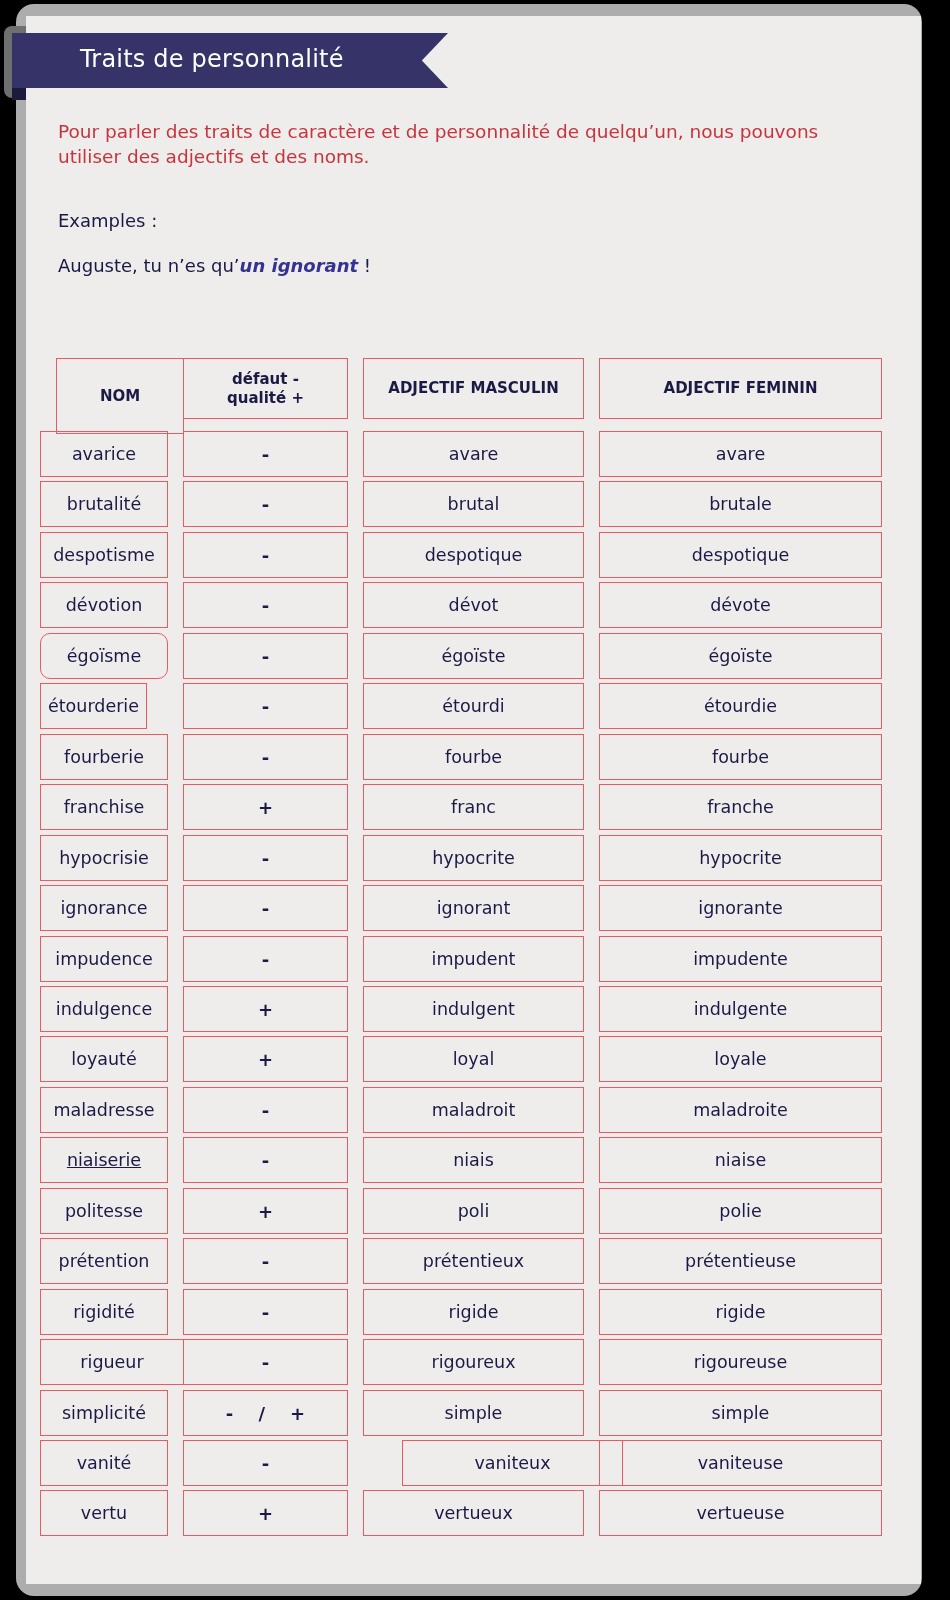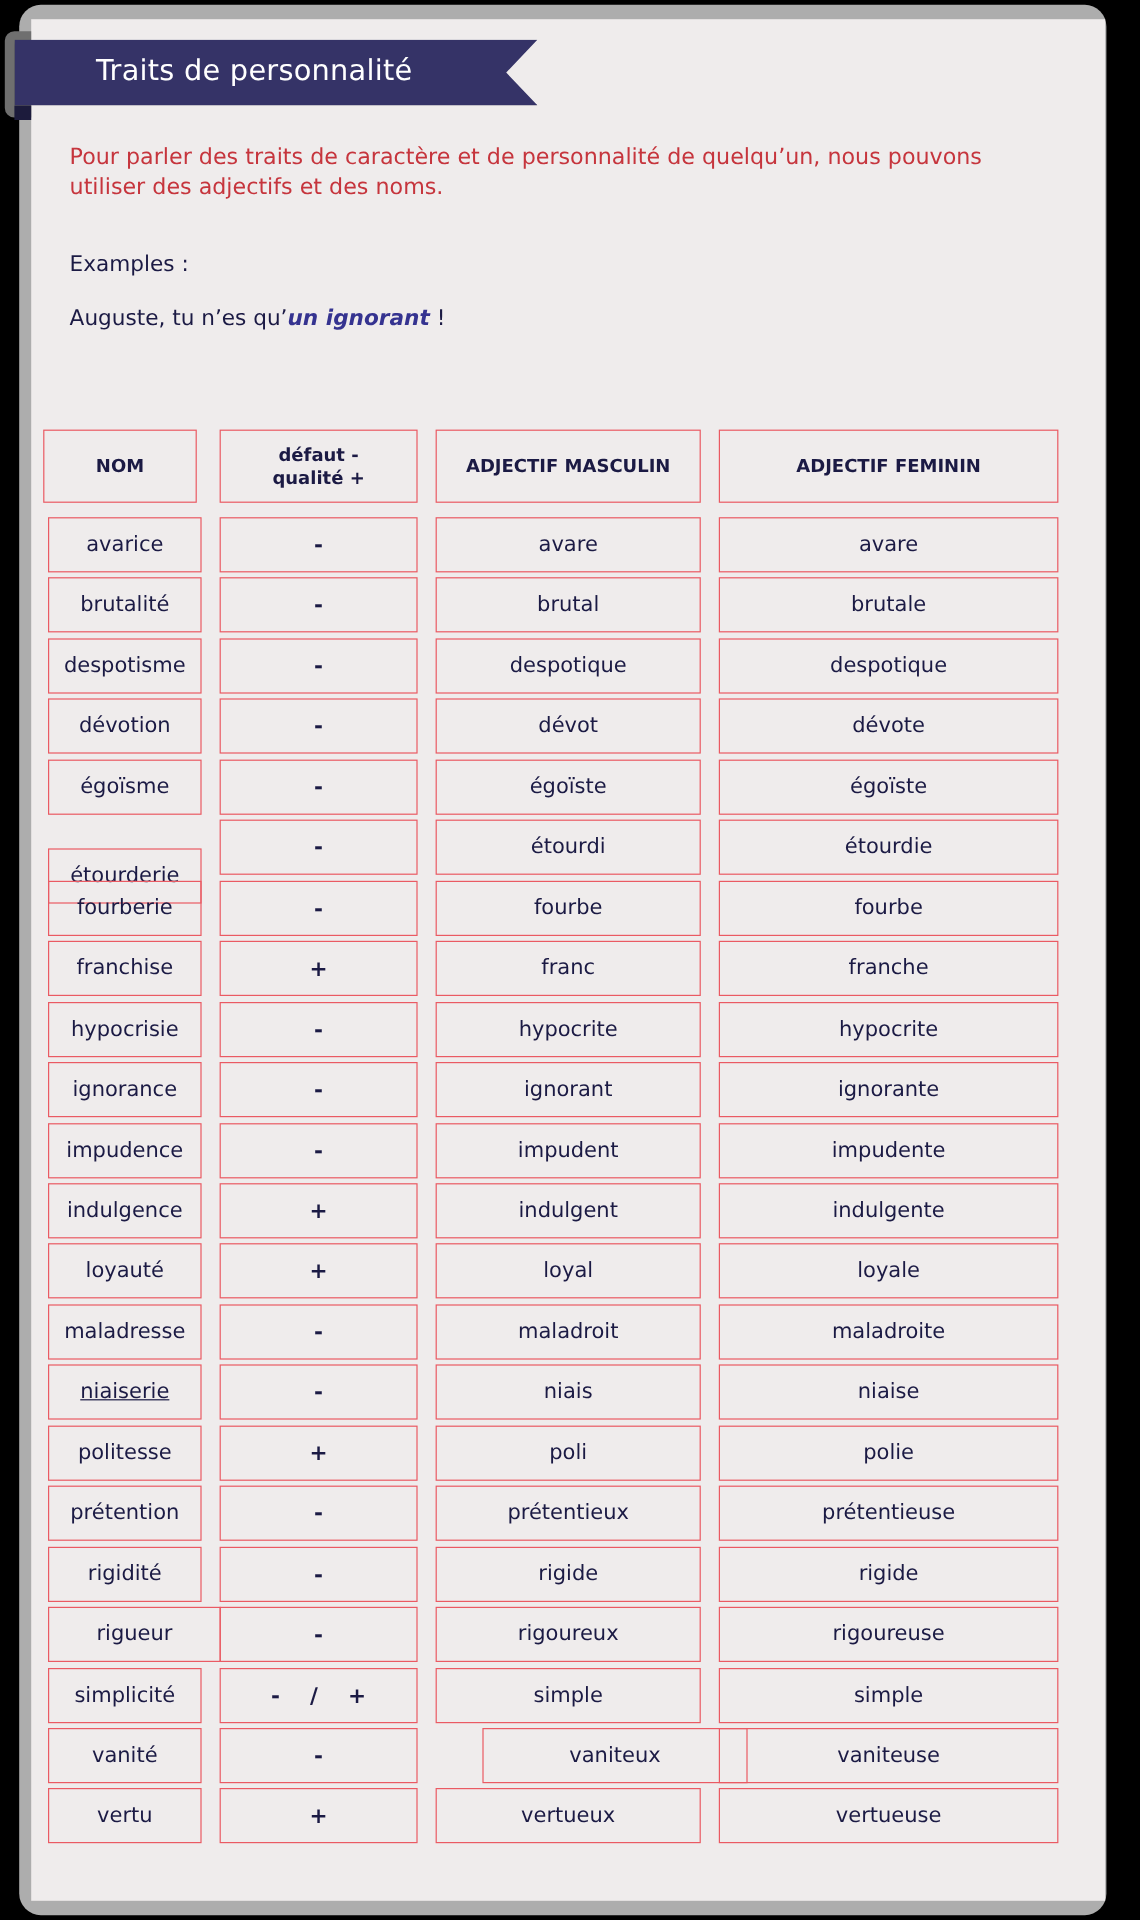--- a/index.html
+++ b/index.html
@@ -36,46 +36,46 @@
 <div class="ribbon"></div>
 <div class="ribbon-title">Traits de personnalité</div>
 
 <div class="intro">Pour parler des traits de caractère et de personnalité de quelqu’un, nous pouvons utiliser des adjectifs et des noms.</div>
 <div class="examples-label">Examples :</div>
 <div class="example-lines">
   <div id="ex-line2"><span>Auguste, tu n’es qu’</span><span class="em">un ignorant</span><span> !</span></div>
 </div>
 
 <div id="table">
-    <div class="cell head" style="left: 36px; width: 128px; top: 358px; height: 61px; white-space: pre-line;">NOM</div>
+    <div class="cell head" style="left: 56px; width: 128px; top: 358px; height: 76px; white-space: pre-line;">NOM</div>
     <div class="cell head" style="left: 183px; width: 165px; top: 358px; height: 61px; white-space: pre-line;">défaut -
 qualité +</div>
     <div class="cell head" style="left: 363px; width: 221px; top: 358px; height: 61px; white-space: pre-line;">ADJECTIF MASCULIN</div>
     <div class="cell head" style="left: 599px; width: 283px; top: 358px; height: 61px; white-space: pre-line;">ADJECTIF FEMININ</div>
     <div class="cell" style="left: 40px; width: 128px; top: 431px; height: 46px; white-space: pre;">avarice</div>
     <div class="cell sign" style="left: 183px; width: 165px; top: 431px; height: 46px; white-space: pre;">-</div>
     <div class="cell" style="left: 363px; width: 221px; top: 431px; height: 46px; white-space: pre;">avare</div>
     <div class="cell" style="left: 599px; width: 283px; top: 431px; height: 46px; white-space: pre;">avare</div>
     <div class="cell" style="left: 40px; width: 128px; top: 481px; height: 46px; white-space: pre;">brutalité</div>
     <div class="cell sign" style="left: 183px; width: 165px; top: 481px; height: 46px; white-space: pre;">-</div>
     <div class="cell" style="left: 363px; width: 221px; top: 481px; height: 46px; white-space: pre;">brutal</div>
     <div class="cell" style="left: 599px; width: 283px; top: 481px; height: 46px; white-space: pre;">brutale</div>
     <div class="cell" style="left: 40px; width: 128px; top: 532px; height: 46px; white-space: pre;">despotisme</div>
     <div class="cell sign" style="left: 183px; width: 165px; top: 532px; height: 46px; white-space: pre;">-</div>
     <div class="cell" style="left: 363px; width: 221px; top: 532px; height: 46px; white-space: pre;">despotique</div>
     <div class="cell" style="left: 599px; width: 283px; top: 532px; height: 46px; white-space: pre;">despotique</div>
     <div class="cell" style="left: 40px; width: 128px; top: 582px; height: 46px; white-space: pre;">dévotion</div>
     <div class="cell sign" style="left: 183px; width: 165px; top: 582px; height: 46px; white-space: pre;">-</div>
     <div class="cell" style="left: 363px; width: 221px; top: 582px; height: 46px; white-space: pre;">dévot</div>
     <div class="cell" style="left: 599px; width: 283px; top: 582px; height: 46px; white-space: pre;">dévote</div>
-    <div class="cell" style="left: 40px; width: 128px; top: 633px; height: 46px; white-space: pre;">égoïsme</div>
+    <div class="cell" style="left: 40px; width: 128px; top: 633px; height: 46px; white-space: pre; border-radius: 10px;">égoïsme</div>
     <div class="cell sign" style="left: 183px; width: 165px; top: 633px; height: 46px; white-space: pre;">-</div>
     <div class="cell" style="left: 363px; width: 221px; top: 633px; height: 46px; white-space: pre;">égoïste</div>
     <div class="cell" style="left: 599px; width: 283px; top: 633px; height: 46px; white-space: pre;">égoïste</div>
-    <div class="cell" style="left: 40px; width: 128px; top: 683px; height: 46px; white-space: pre; margin-top: 24px;">étourderie</div>
+    <div class="cell" style="left: 40px; width: 107px; top: 683px; height: 46px; white-space: pre;">étourderie</div>
     <div class="cell sign" style="left: 183px; width: 165px; top: 683px; height: 46px; white-space: pre;">-</div>
     <div class="cell" style="left: 363px; width: 221px; top: 683px; height: 46px; white-space: pre;">étourdi</div>
     <div class="cell" style="left: 599px; width: 283px; top: 683px; height: 46px; white-space: pre;">étourdie</div>
     <div class="cell" style="left: 40px; width: 128px; top: 734px; height: 46px; white-space: pre;">fourberie</div>
     <div class="cell sign" style="left: 183px; width: 165px; top: 734px; height: 46px; white-space: pre;">-</div>
     <div class="cell" style="left: 363px; width: 221px; top: 734px; height: 46px; white-space: pre;">fourbe</div>
     <div class="cell" style="left: 599px; width: 283px; top: 734px; height: 46px; white-space: pre;">fourbe</div>
     <div class="cell" style="left: 40px; width: 128px; top: 784px; height: 46px; white-space: pre;">franchise</div>
     <div class="cell sign" style="left: 183px; width: 165px; top: 784px; height: 46px; white-space: pre;">+</div>
     <div class="cell" style="left: 363px; width: 221px; top: 784px; height: 46px; white-space: pre;">franc</div>

